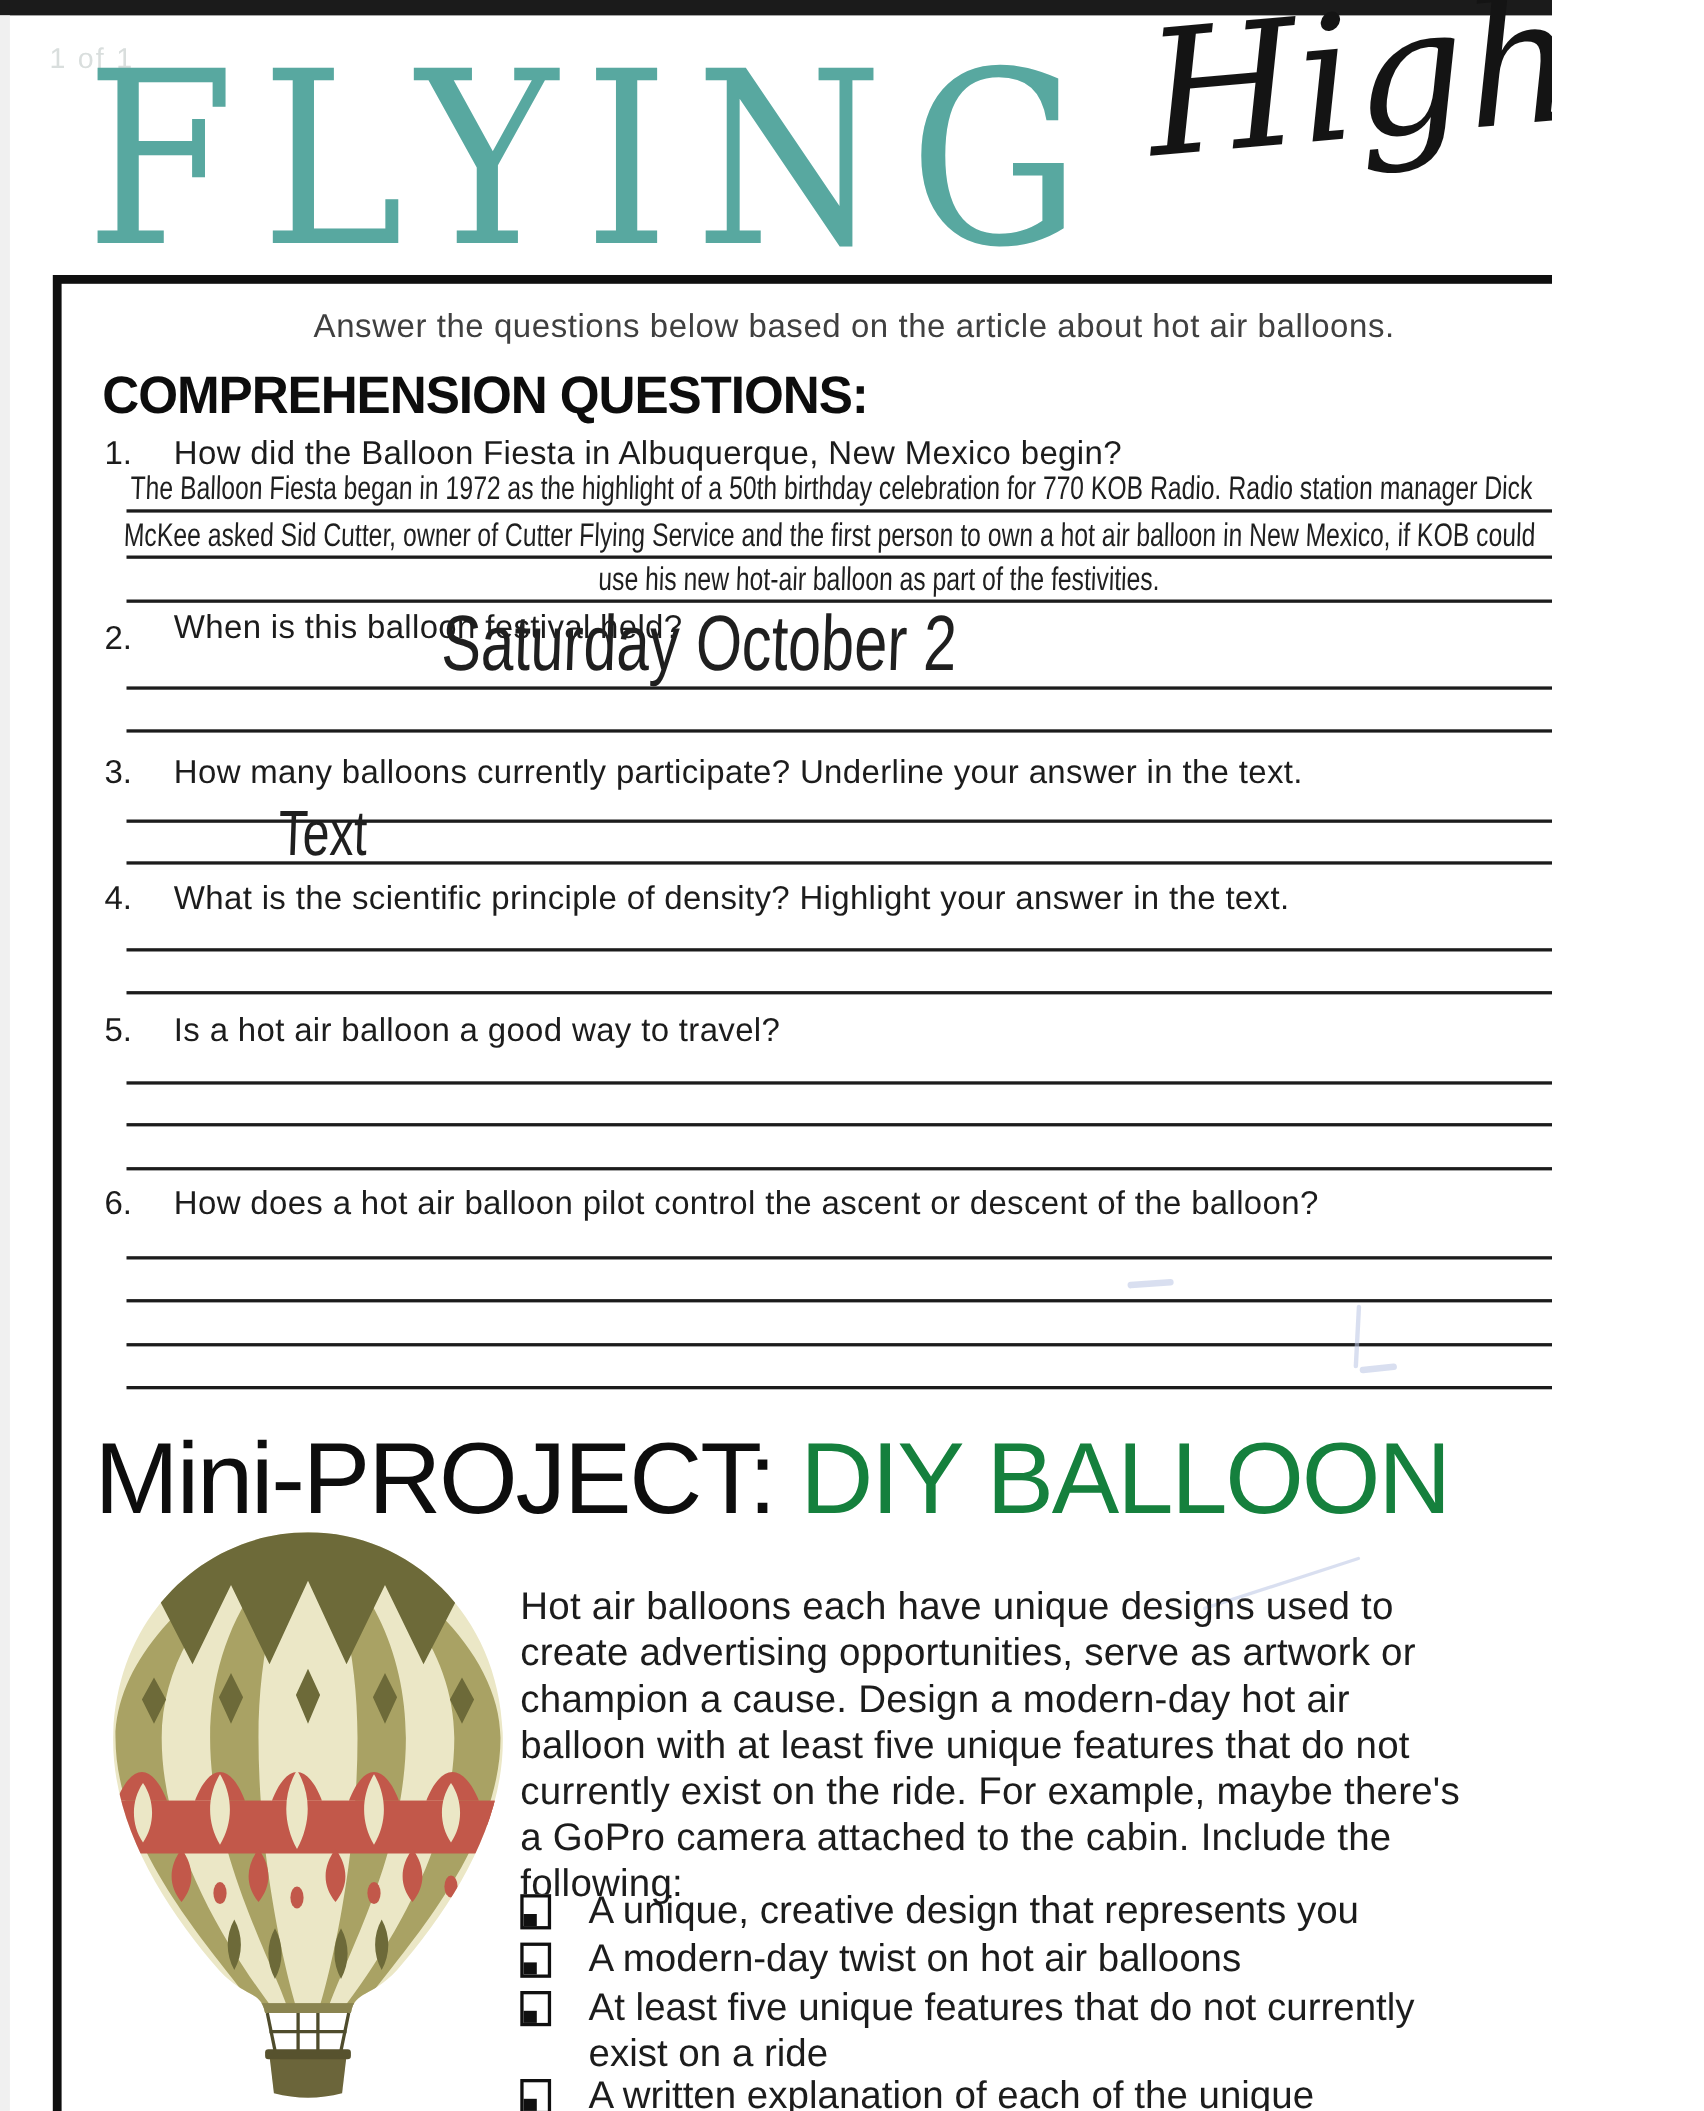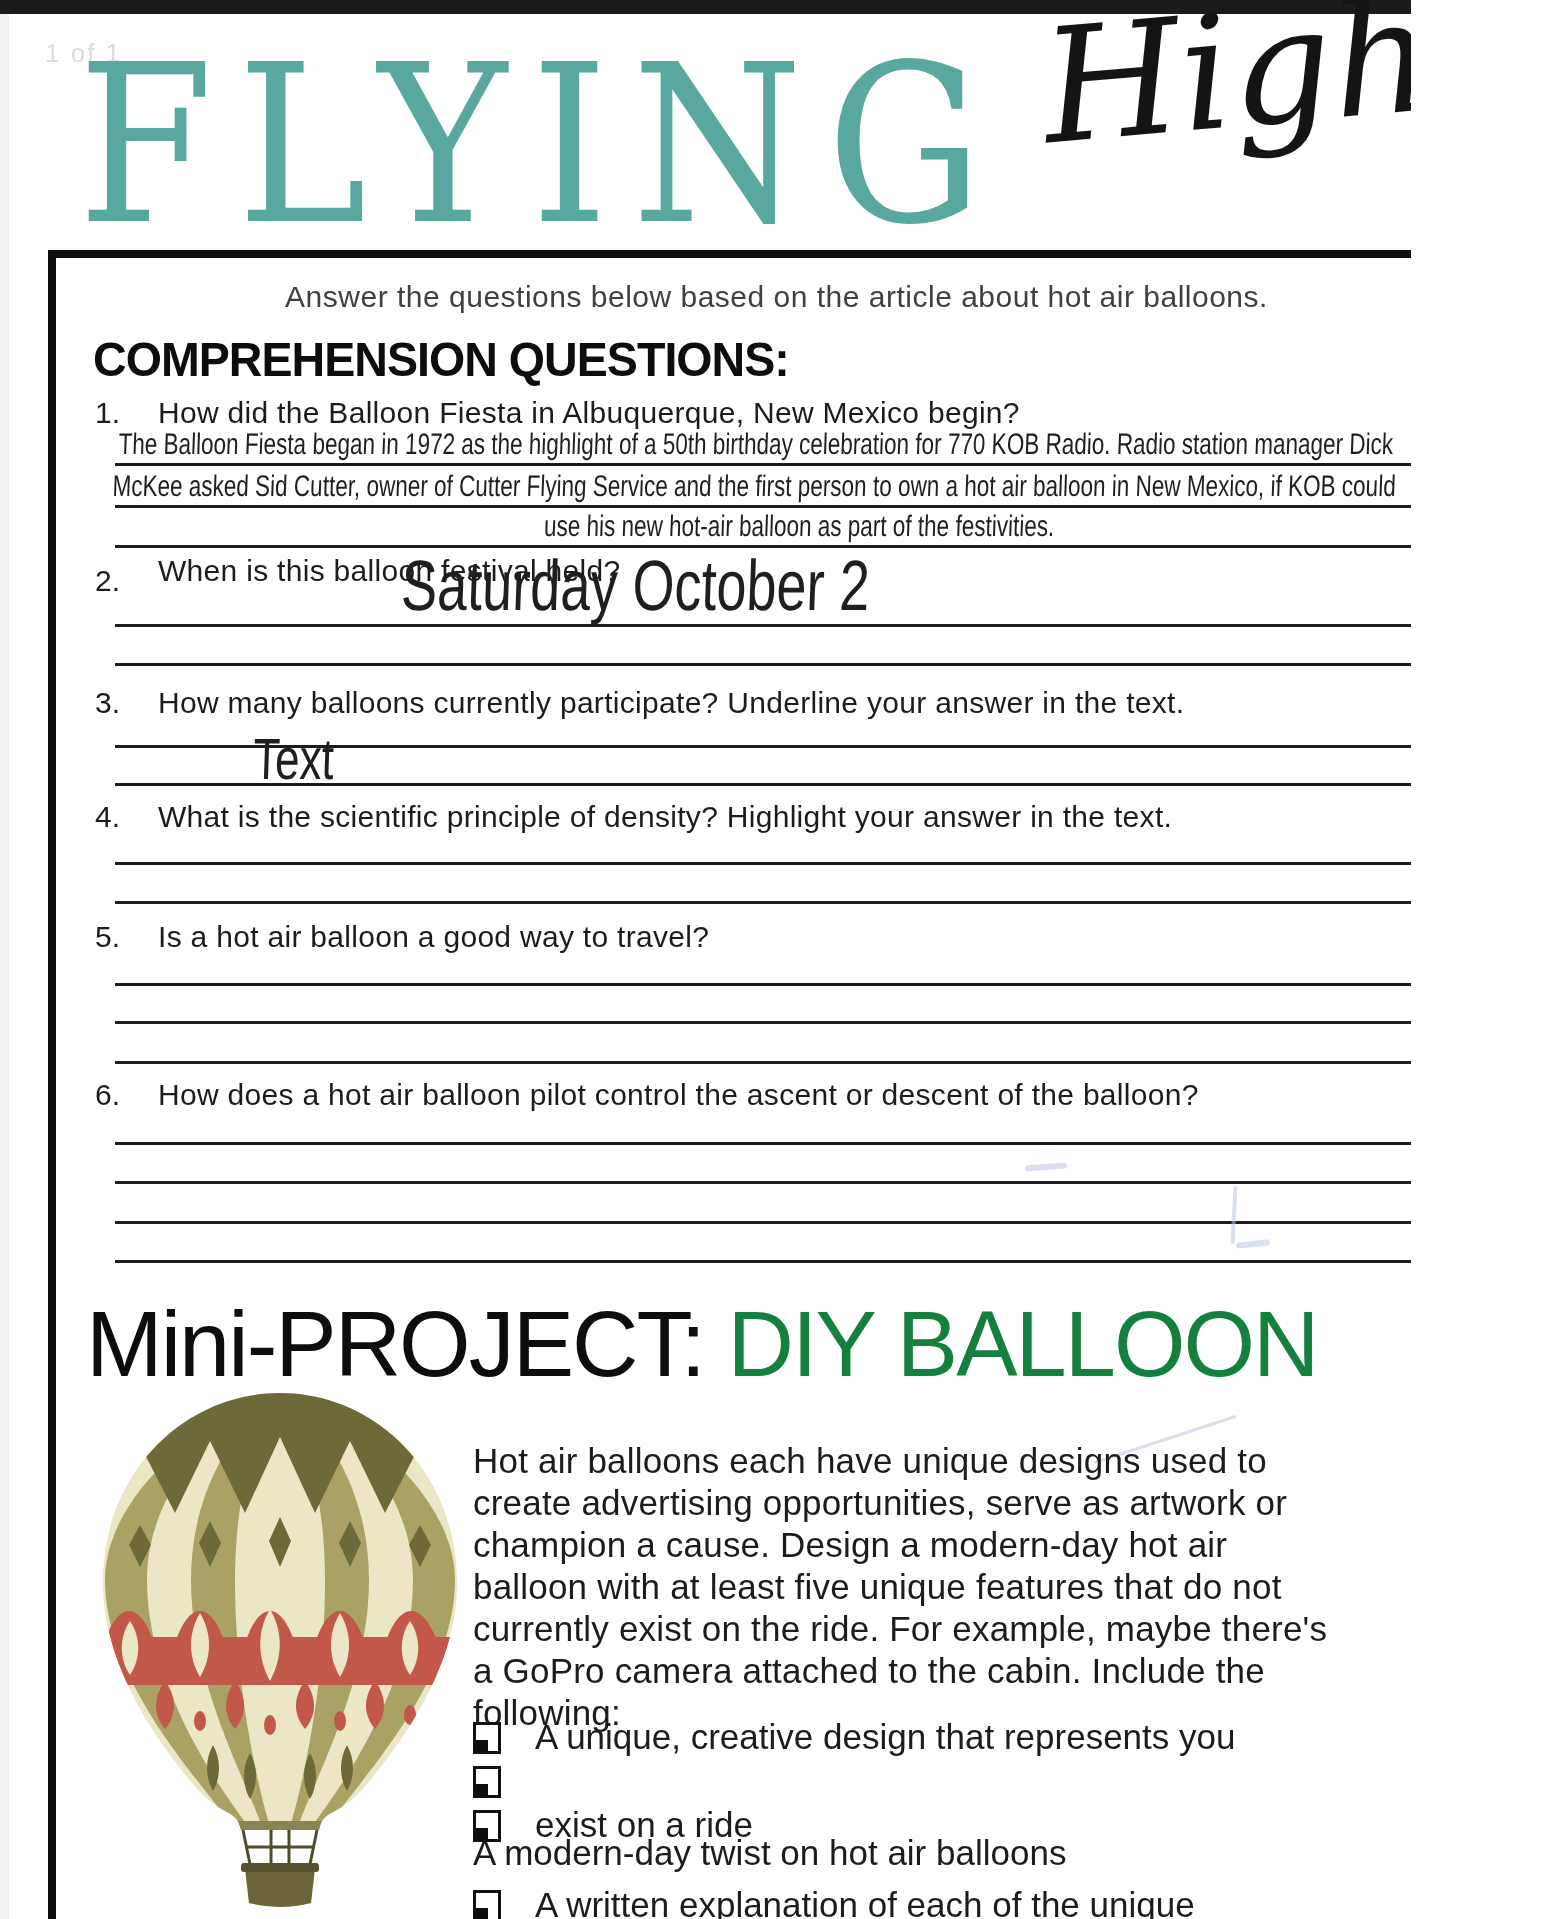--- a/index.html
+++ b/index.html
@@ -174,29 +174,30 @@
   <div class="abs para-line" style="top:1608px;">currently exist on the ride. For example, maybe there's</div>
   <div class="abs para-line" style="top:1650px;">a GoPro camera attached to the cabin. Include the</div>
   <div class="abs para-line" style="top:1692px;">following:</div>
 
   <div class="abs chkrow" style="top:1716px;">
     <span class="cb"></span>
     <span class="chktext">
         <span>A unique, creative design that represents you</span>
       </span>
   </div>
-  <div class="abs chkrow" style="top:1760px;flex-direction:column;">
+  <div class="abs chkrow" style="top:1760px;">
     <span class="cb"></span>
     <span class="chktext">
         <span>A modern-day twist on hot air balloons</span>
       </span>
   </div>
   <div class="abs chkrow" style="top:1804px;">
     <span class="cb"></span>
     <span class="chktext">
+      <span>At least five unique features that do not currently</span>
       <span>exist on a ride</span>
     </span>
   </div>
   <div class="abs chkrow" style="top:1884px;">
     <span class="cb"></span>
     <span class="chktext">
         <span>A written explanation of each of the unique</span>
       </span>
   </div>
 

